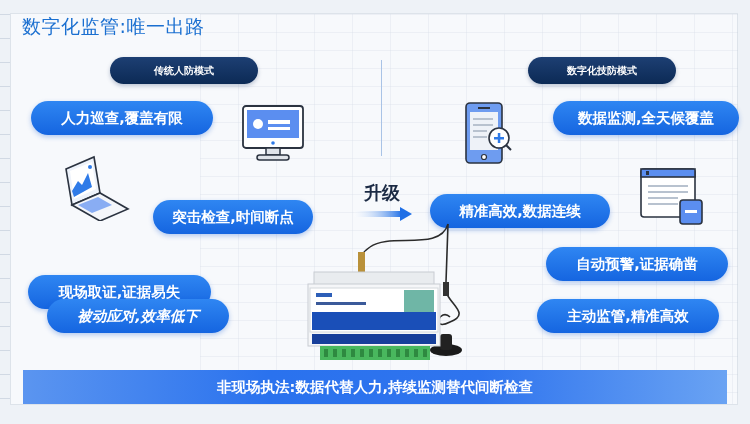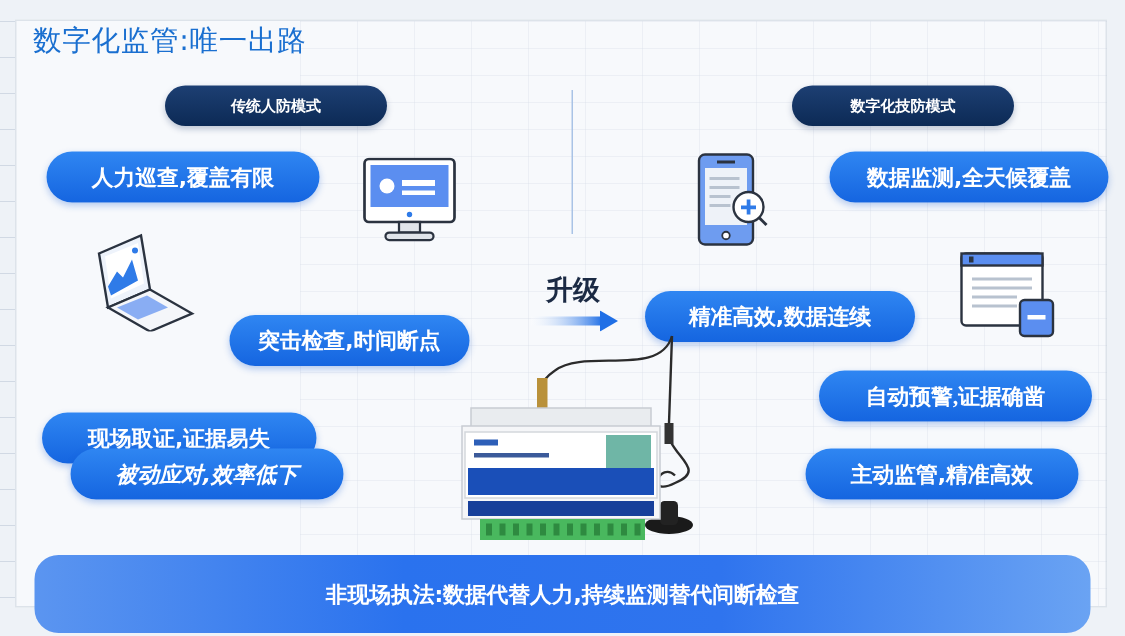--- a/index.html
+++ b/index.html
@@ -51,49 +51,49 @@
     box-shadow: 0 2px 5px rgba(20,90,210,0.3);
   }
   .upgrade-label {
     position: absolute; left: 364px; top: 181px;
     font-size: 18px; font-weight: bold; color: #1b2a44;
   }
   .arrow {
     position: absolute; left: 354px; top: 207px; width: 60px; height: 14px;
   }
   .bottom-bar {
-    position: absolute; left: 23px; top: 370px; width: 704px; height: 52px;
-    border-radius: 16px;
+    position: absolute; left: 23px; top: 370px; width: 704px; height: 34px;
+    border-radius: 0;
     background: linear-gradient(90deg, #5b95f0 0%, #2a72ee 35%, #2f74ee 65%, #6aa3f3 100%);
     color: #fff; font-size: 14.5px; font-weight: bold;
     display: flex; align-items: center; justify-content: center;
   }
   .icon { position: absolute; }
 </style>
 </head>
 <body>
 
 <div class="frame"></div>
 <div class="grid-bg"></div>
 <div class="left-grid"></div>
 
 <div class="title">数字化监管:唯一出路</div>
 
 <div class="divider"></div>
 
 <div class="header-pill" style="left:110px; top:57px; width:148px;">传统人防模式</div>
 <div class="pill" style="left:31px; top:101px; width:182px;">人力巡查,覆盖有限</div>
-<div class="pill" style="left:153px; top:210px; width:160px;">突击检查,时间断点</div>
+<div class="pill" style="left:153px; top:200px; width:160px;">突击检查,时间断点</div>
 <div class="pill" style="left:28px; top:247px; width:183px;margin-top:28px;">现场取证,证据易失</div>
 <div class="pill" style="left:47px; top:299px; width:182px;font-style:italic;">被动应对,效率低下</div>
 
 <div class="header-pill" style="left:500px; top:57px; width:148px;margin-left:28px;">数字化技防模式</div>
 <div class="pill" style="left:535px; top:101px; width:186px;margin-left:18px;">数据监测,全天候覆盖</div>
 <div class="pill" style="left:430px; top:194px; width:180px;">精准高效,数据连续</div>
-<div class="pill" style="left:546px; top:247px; width:182px;font-family:Liberation Serif, serif;">自动预警,证据确凿</div>
+<div class="pill" style="left:546px; top:247px; width:182px;">自动预警,证据确凿</div>
 <div class="pill" style="left:537px; top:299px; width:182px;">主动监管,精准高效</div>
 
 <div class="upgrade-label">升级</div>
 <svg class="arrow" viewBox="0 0 60 14">
   <defs>
     <linearGradient id="ag" x1="0" x2="1" y1="0" y2="0">
       <stop offset="0" stop-color="#ffffff" stop-opacity="0.2"></stop>
       <stop offset="1" stop-color="#1f6fe6"></stop>
     </linearGradient>
   </defs>

